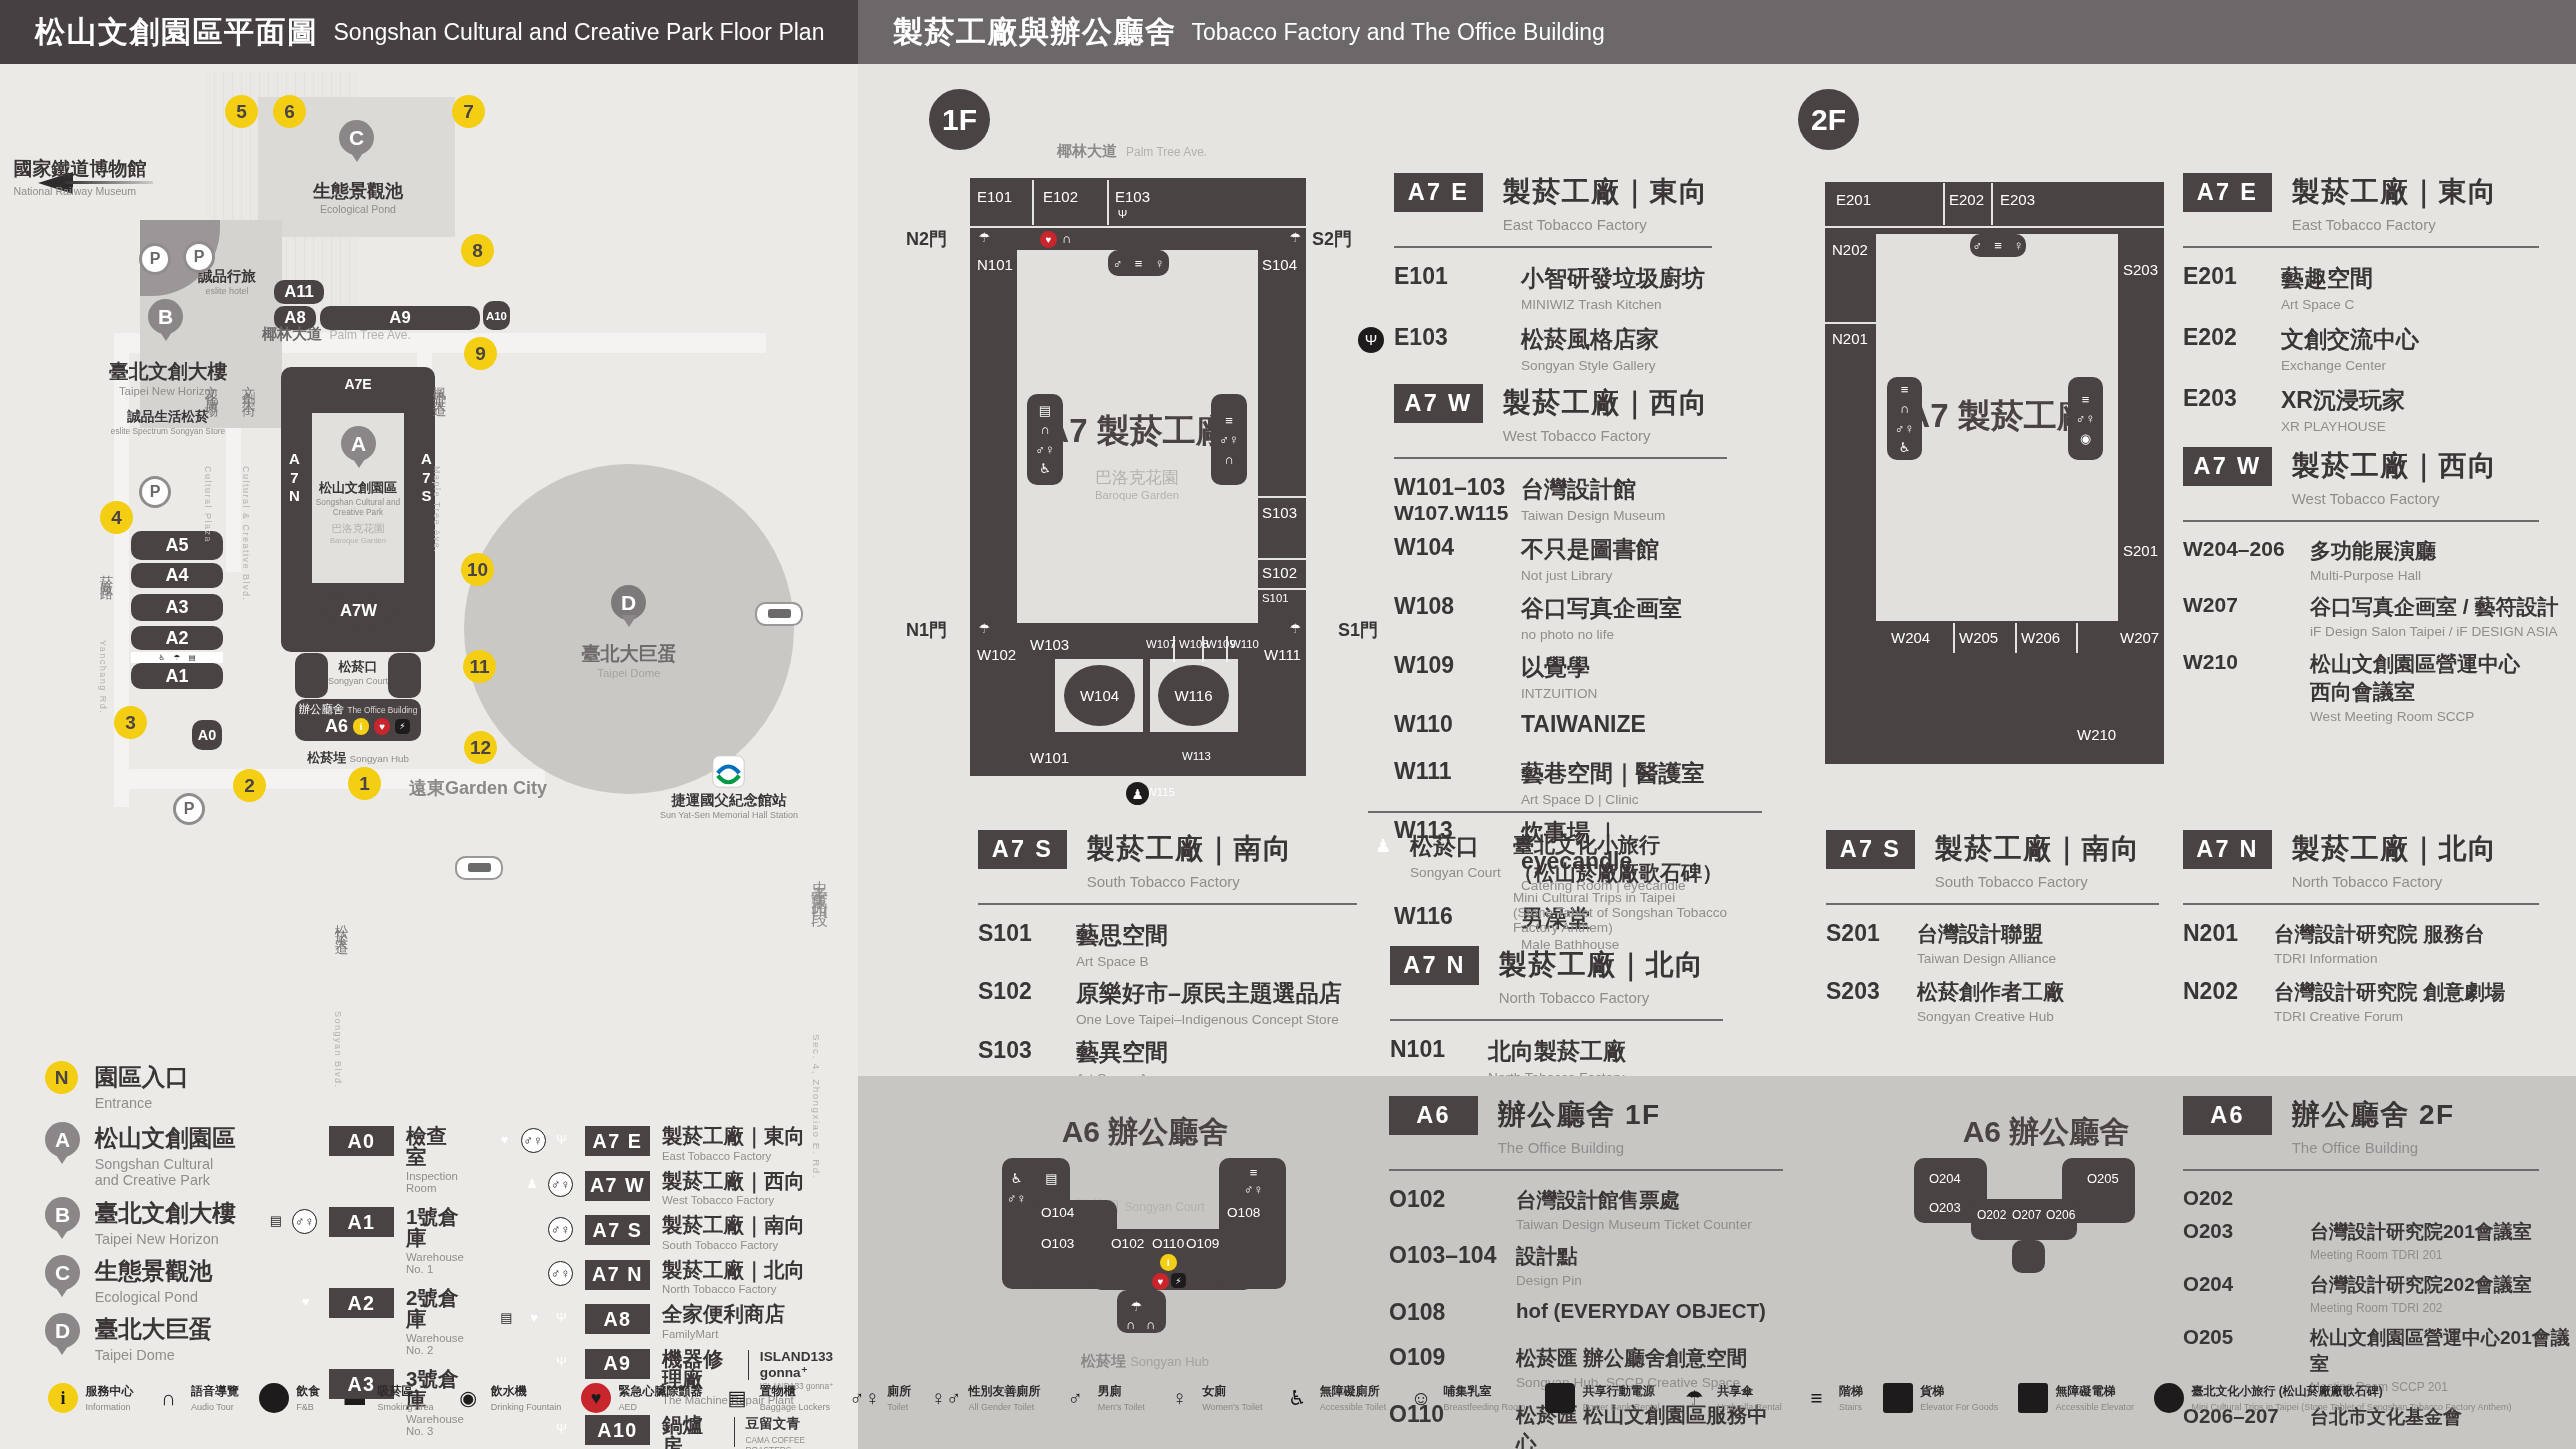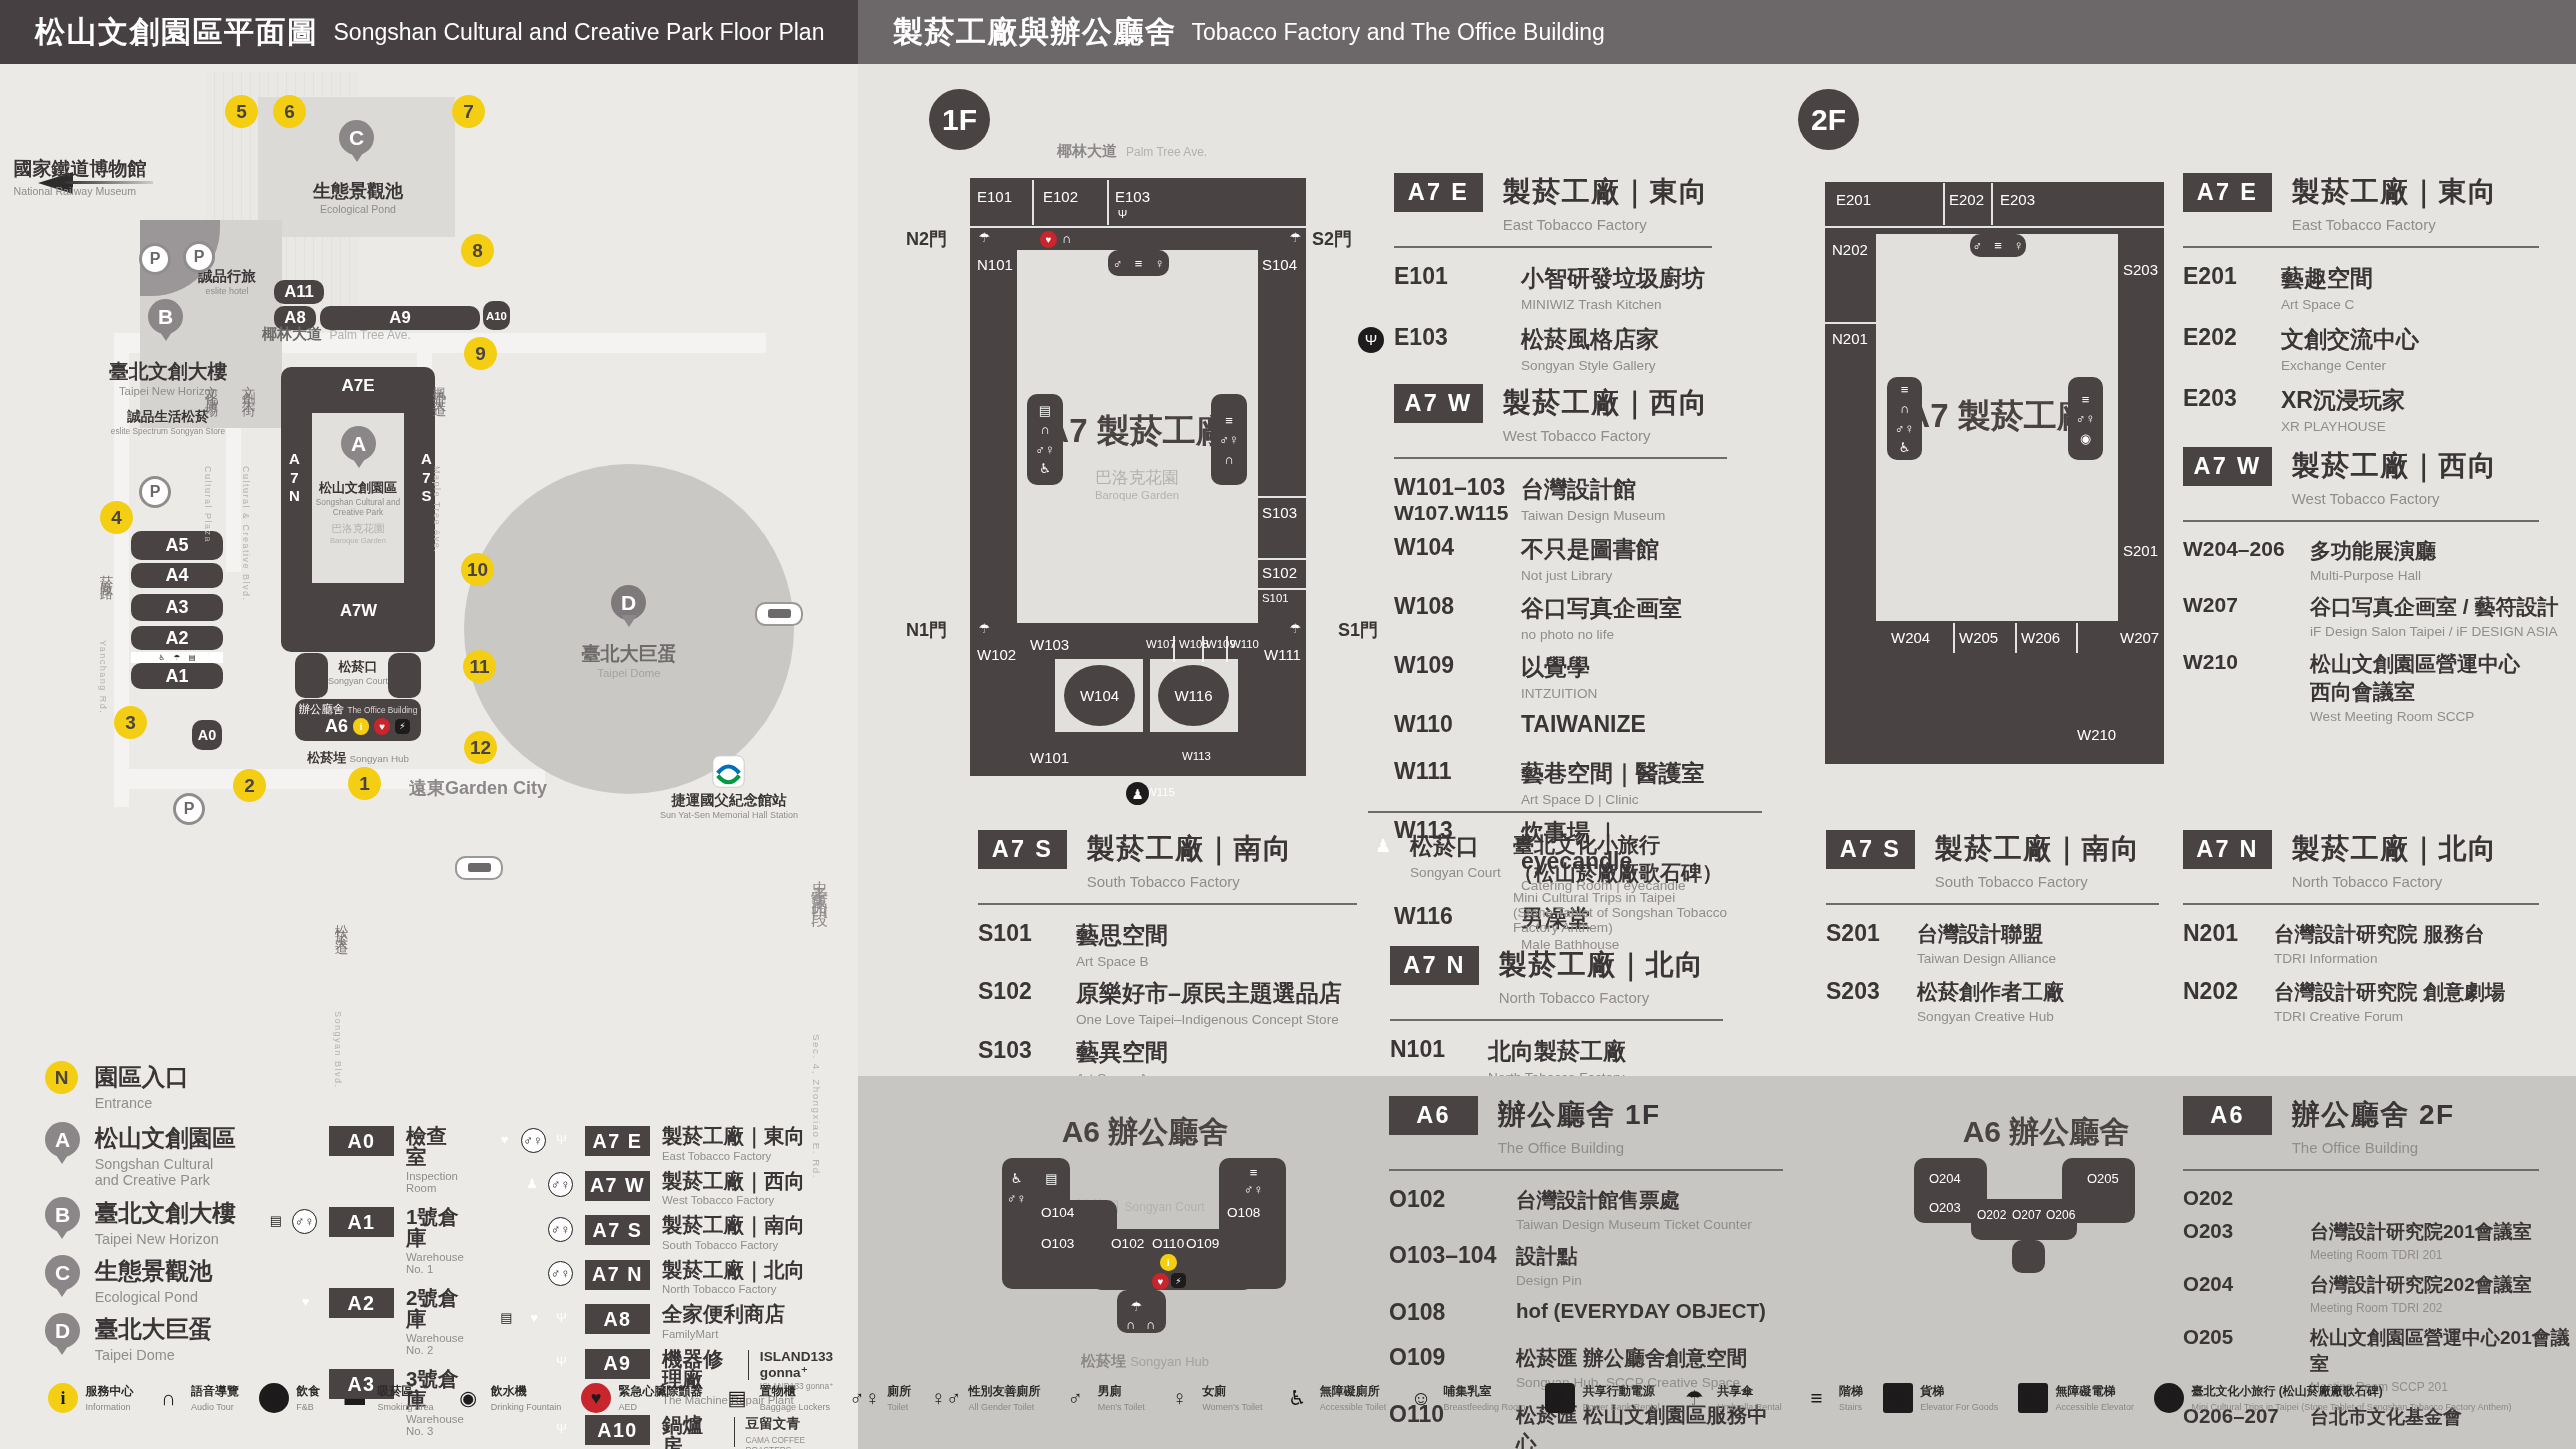--- a/index.html
+++ b/index.html
@@ -176,21 +176,21 @@
     <div class="bld" style="left:320px;top:242px;width:160px;height:24px;font-size:16.7px;">A9</div>
     <div class="bld" style="left:483px;top:237px;width:27px;height:29px;font-size:11.4px;">A10</div>
 
     <div class="abs" style="left:262px;top:261px;display:flex;gap:7.6px;align-items:baseline;">
       <span class="tzh" style="font-size:15px;color:#6d6a6b;">椰林大道</span>
       <span class="faint" style="font-size:12px;">Palm Tree Ave.</span>
     </div>
 
     <div class="bld" style="left:281px;top:303px;width:154px;height:285px;display:block;"></div>
     <div class="lite" style="left:312px;top:349px;width:92px;height:170px;"></div>
-    <div class="abs white ctr" style="left:358px;top:312px;font-size:17px;font-weight:bold;">A7E</div>
+    <div class="abs white ctr" style="left:358px;top:312px;font-size:14px;font-weight:bold;">A7E</div>
     <div class="abs white vzh" style="left:286px;top:386px;font-size:15px;font-weight:bold;letter-spacing:1.5px;">A7N</div>
     <div class="abs white vzh" style="left:418px;top:386px;font-size:15px;font-weight:bold;letter-spacing:1.5px;">A7S</div>
     <div class="pin" style="left:341px;top:362px;">A</div>
     <div class="abs ctr" style="left:358px;top:415px;z-index:4;">
       <div class="tzh" style="font-size:13px;">松山文創園區</div>
       <div class="ten" style="font-size:8.3px;">Songshan Cultural and</div>
       <div class="ten" style="font-size:8.3px;">Creative Park</div>
       <div class="faint" style="font-size:10.6px;margin-top:4.5px;">巴洛克花園</div>
       <div class="faint" style="font-size:7.6px;">Baroque Garden</div>
     </div>

